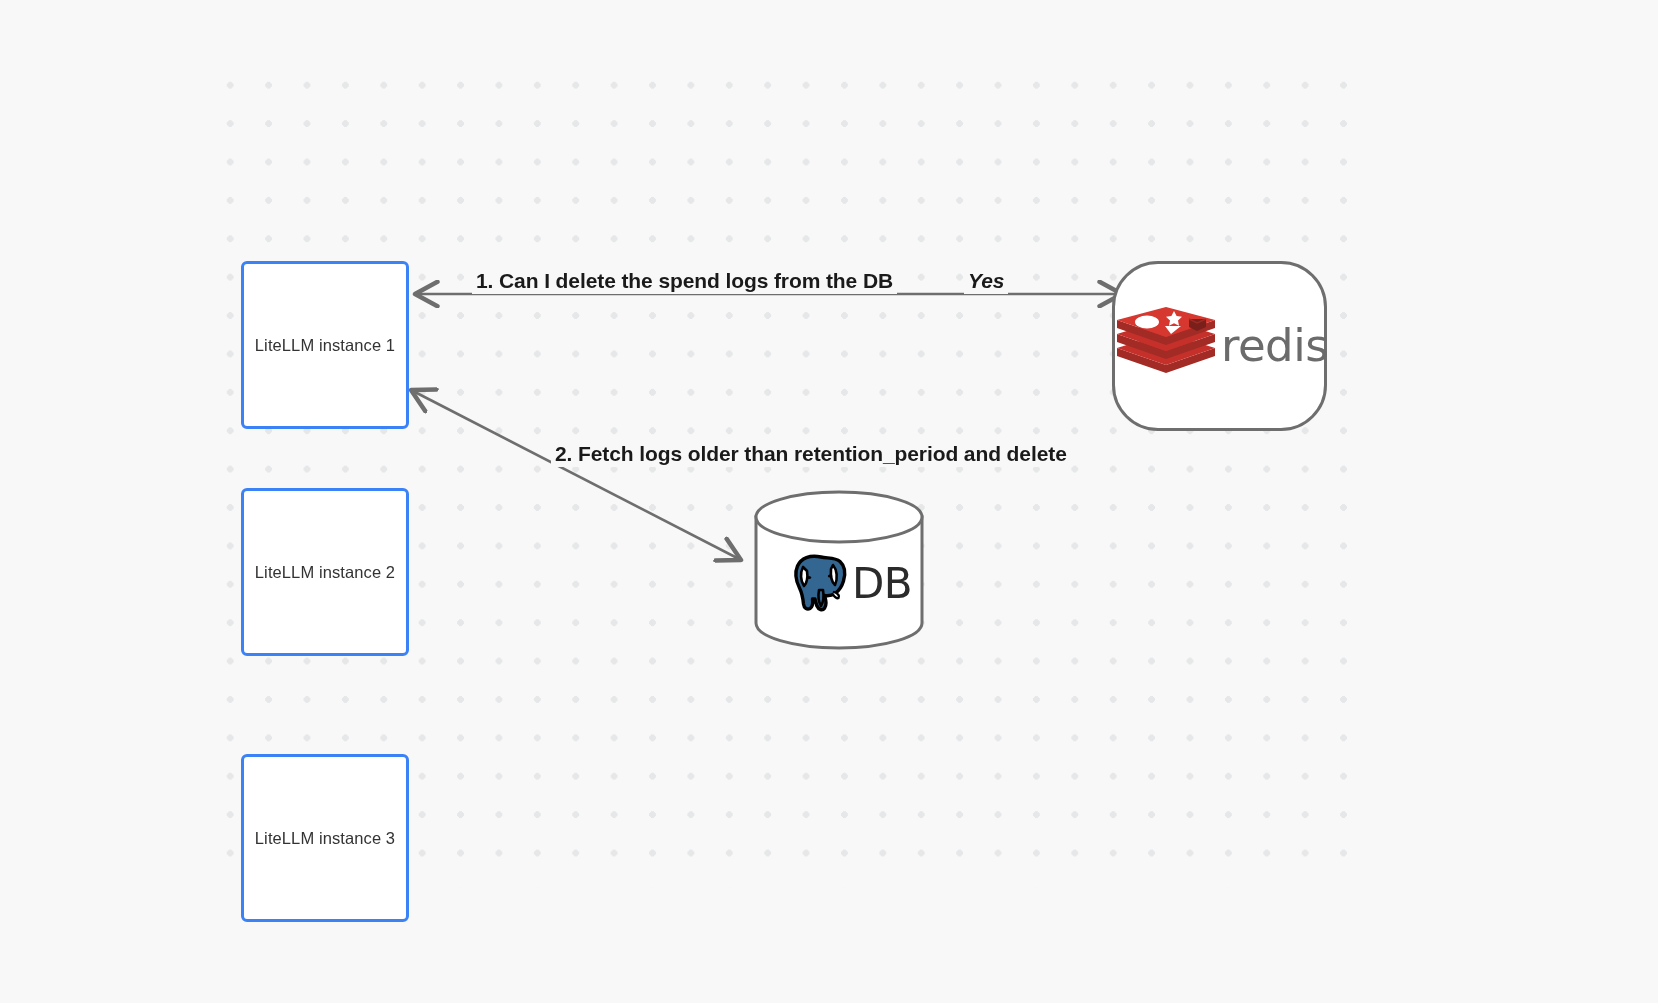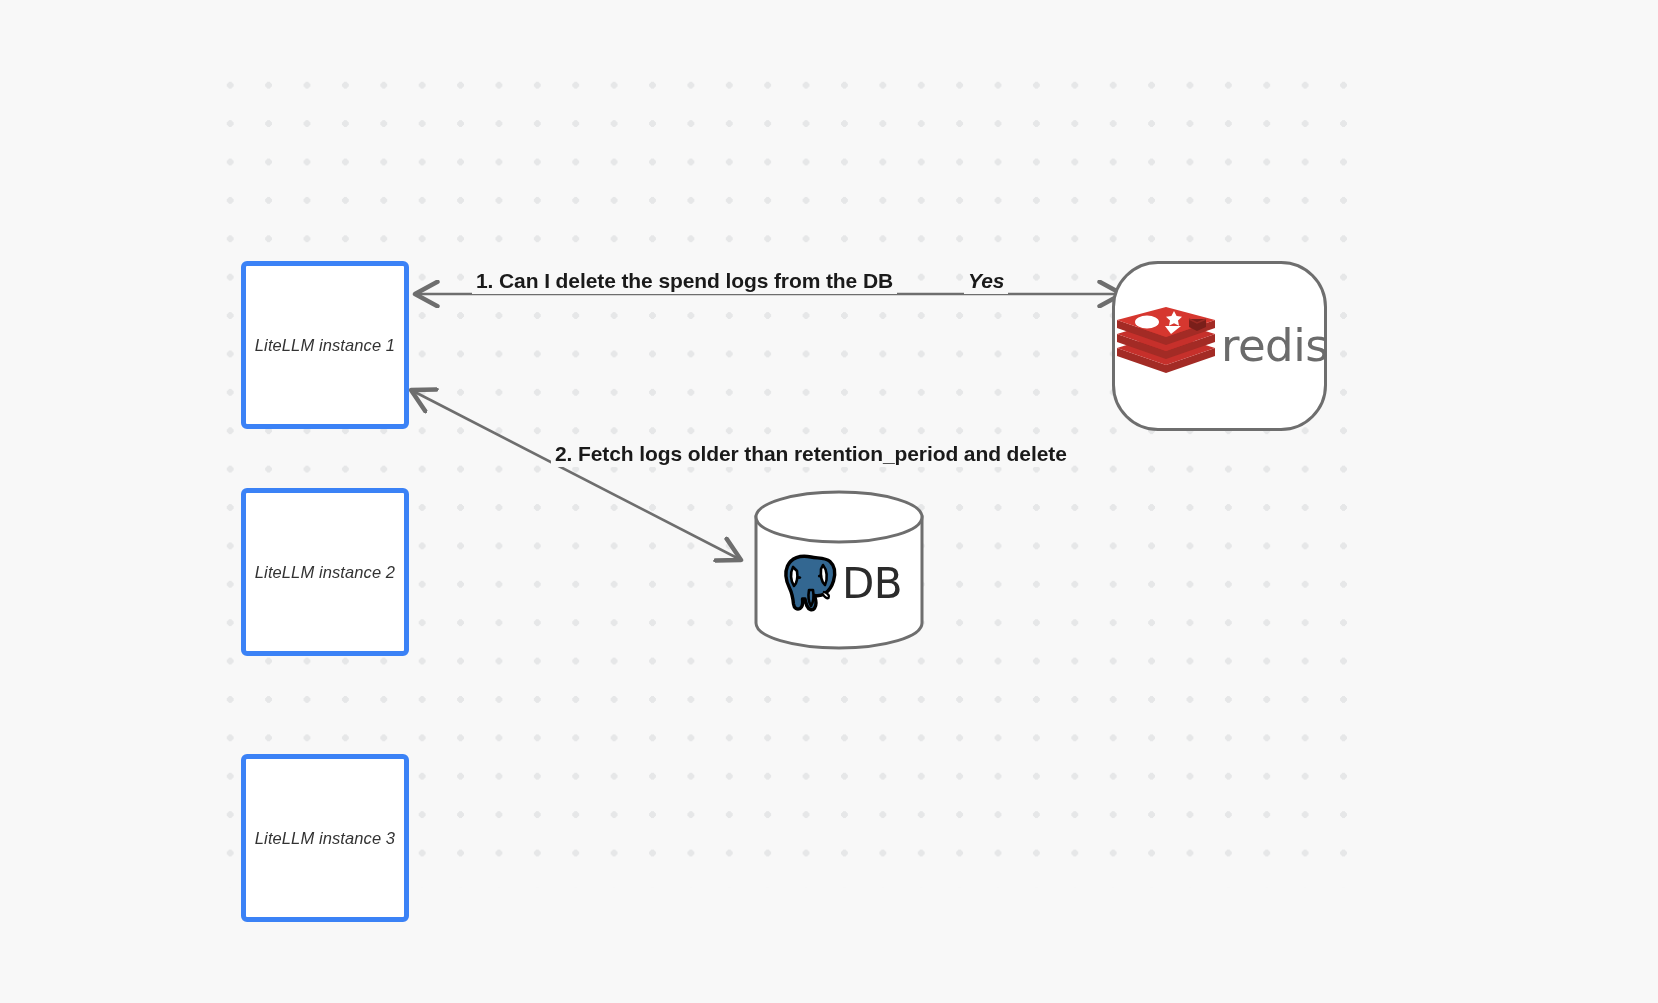--- a/index.html
+++ b/index.html
@@ -25,27 +25,26 @@
     background-image: radial-gradient(circle, #e6e7e8 3.2px, rgba(0,0,0,0) 3.4px);
     background-size: 38.4px 38.4px;
     background-position: 8px 8px;
     pointer-events: none;
   }
 
   
   .node-box {
     position: absolute;
     background: #ffffff;
-    border: 5px solid #3b82f6;
+    border: 3px solid #3b82f6;
     border-radius: 6px;
     box-sizing: border-box;
     display: flex;
     align-items: center;
     justify-content: center;
-    font-style: italic;
   }
   .node-label {
     font-size: 16.5px;
     color: #333333;
     font-family: "Liberation Sans", sans-serif;
     letter-spacing: 0.1px;
     white-space: nowrap;
   }
 
   #node-litellm-1 { left: 241px; top: 261px; width: 168px; height: 168px; }
@@ -86,21 +85,21 @@
   #node-db {
     position: absolute;
     left: 753px;
     top: 489px;
     width: 172px;
     height: 162px;
   }
   #db-svg { position: absolute; left: 0; top: 0; }
   #db-content {
     position: absolute;
-    left: 2px; top: 0;
+    left: 12px; top: 0;
     width: 172px; height: 162px;
     display: flex;
     align-items: center;
     justify-content: center;
     padding-top: 26px;
     box-sizing: border-box;
   }
   #db-text {
     font-family: "DejaVu Sans", sans-serif;
     font-size: 42px;

